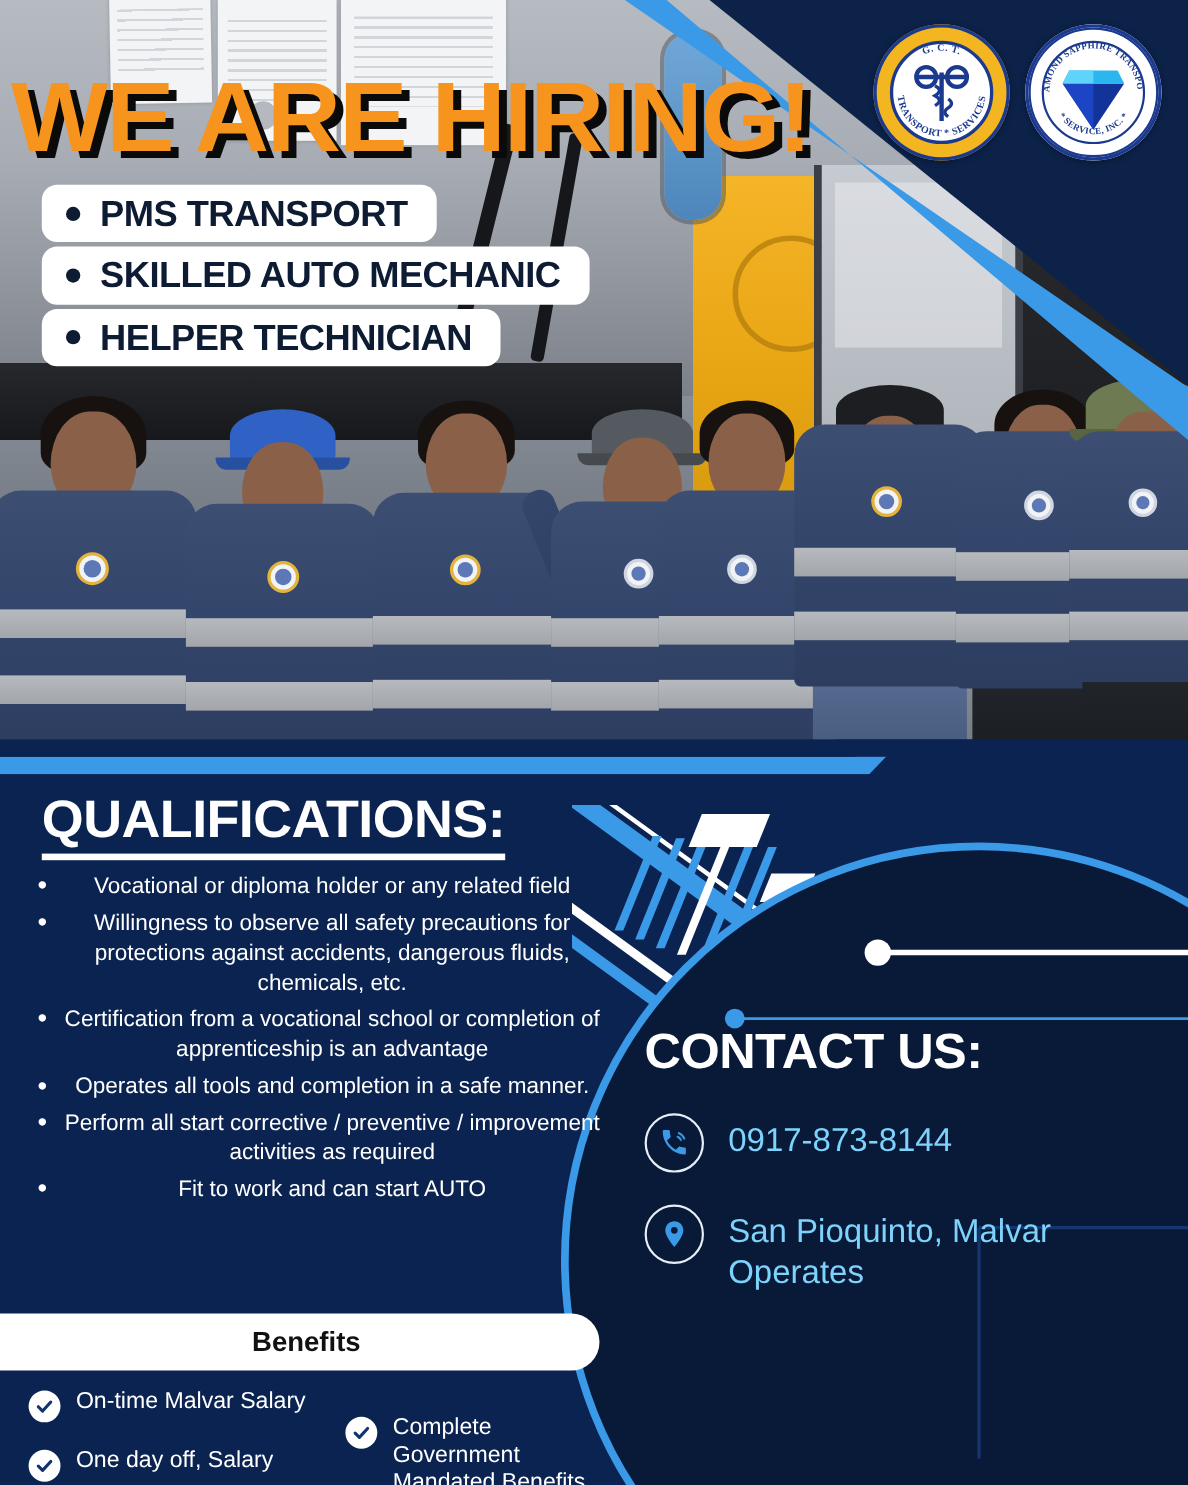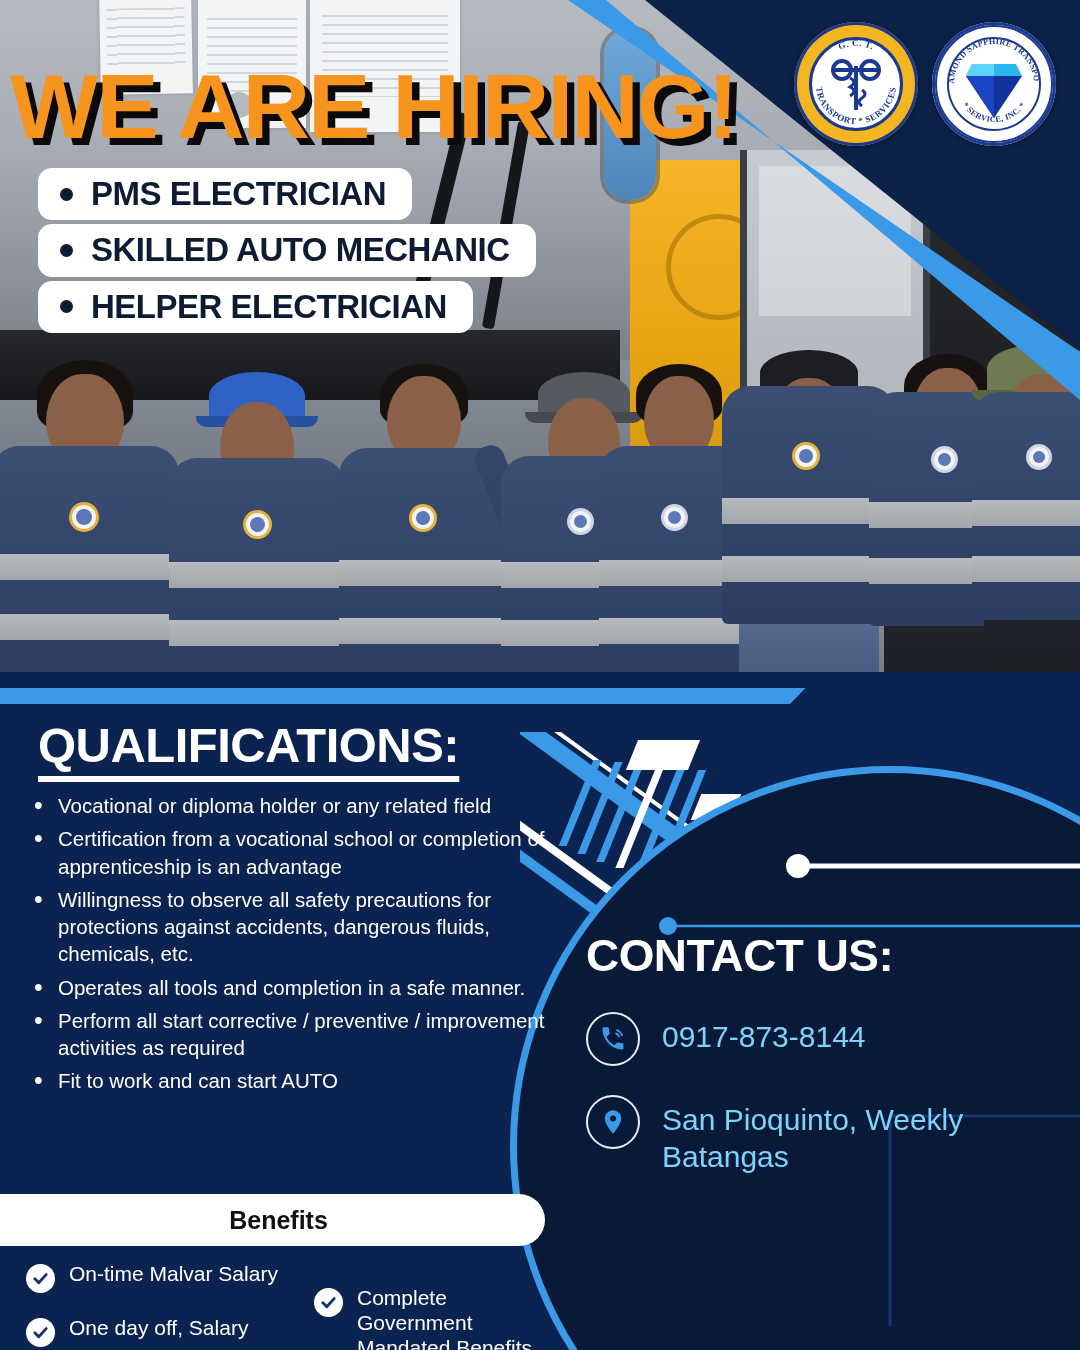--- a/index.html
+++ b/index.html
@@ -201,20 +201,21 @@
   .qual-title {
     position:absolute; left:38px; top:718px; z-index:9;
     font-size:48px; font-weight:bold; color:#fff;
     letter-spacing:-.5px;
     border-bottom:6px solid #fff; padding-bottom:3px;
     transform:scaleX(1.02); transform-origin:left center;
   }
   .qual-list {
     position:absolute; left:26px; top:792px; width:520px; z-index:9;
     list-style:none;
+    text-align:center;
   }
   .qual-list li {
     position:relative; padding-left:32px; margin-bottom:6px;
     color:#fff; font-size:20.5px; line-height:1.33;
   }
   .qual-list li:before {
     content:"\2022"; position:absolute; left:8px; top:-3px; font-size:25px; color:#fff;
   }
 
   
@@ -410,29 +411,29 @@
         </g>
       </svg>
     </div>
   </div>
 
   <div class="headline">WE ARE HIRING!</div>
 
   <div class="jobs">
     <div class="job-pill">
       <span class="job-dot"></span>
-      <span class="job-label">PMS ELECTRICIAN</span>
+      <span class="job-label">PMS TRANSPORT</span>
     </div>
     <div class="job-pill">
       <span class="job-dot"></span>
       <span class="job-label">SKILLED AUTO MECHANIC</span>
     </div>
     <div class="job-pill">
       <span class="job-dot"></span>
-      <span class="job-label">HELPER ELECTRICIAN</span>
+      <span class="job-label">HELPER TECHNICIAN</span>
     </div>
   </div>
 
   <div class="lower">
     <div class="deco">
       <div class="bar" style="left:-10px;top:6px;width:330px;height:17px;transform:rotate(36deg);transform-origin:left top;"></div>
       <div class="barw" style="left:-6px;top:-2px;width:300px;height:4px;transform:rotate(36deg);transform-origin:left top;"></div>
       <div class="barw" style="left:-34px;top:96px;width:170px;height:8px;transform:rotate(36deg);transform-origin:left top;"></div>
       <div class="bar" style="left:-46px;top:116px;width:190px;height:10px;transform:rotate(36deg);transform-origin:left top;"></div>
       <div class="bar" style="left:56px;top:60px;width:8px;height:86px;transform:skewX(-22deg);"></div>
@@ -459,22 +460,22 @@
       <polyline points="160,160 660,160 720,225 720,420" fill="none" stroke="#3b9ae8" stroke-width="2.5"></polyline>
       <circle cx="158" cy="160" r="9" fill="#3b9ae8"></circle>
       <polyline points="380,350 760,350" fill="none" stroke="#17356f" stroke-width="3"></polyline>
       <polyline points="380,350 380,560" fill="none" stroke="#17356f" stroke-width="3"></polyline>
     </svg>
   </div>
 
   <div class="qual-title">QUALIFICATIONS:</div>
   <ul class="qual-list">
     <li>Vocational or diploma holder or any related field</li>
+    <li>Willingness to observe all safety precautions for protections against accidents, dangerous fluids, chemicals, etc.</li>
     <li>Certification from a vocational school or completion of apprenticeship is an advantage</li>
-    <li>Willingness to observe all safety precautions for protections against accidents, dangerous fluids, chemicals, etc.</li>
     <li>Operates all tools and completion in a safe manner.</li>
     <li>Perform all start corrective / preventive / improvement activities as required</li>
     <li>Fit to work and can start AUTO</li>
   </ul>
 
   <div class="benefit-pill">
     <span>Benefits</span>
   </div>
   <div class="benefits">
     <div class="bn" style="left:0; top:0; width:290px;">
@@ -518,17 +519,17 @@
     </div>
 
 
     <div class="crow">
       <span class="cicon">
         <svg viewBox="0 0 24 24">
             <path d="M12 2c-3.9 0-7 3.1-7 7 0 5.2 7 13 7 13s7-7.8 7-13c0-3.9-3.1-7-7-7z"></path>
             <circle cx="12" cy="9" r="2.6" fill="#081a38"></circle>
           </svg>
       </span>
-      <span class="ctext">San Pioquinto, Weekly Batangas</span>
+      <span class="ctext">San Pioquinto, Malvar Operates</span>
     </div>
   </div>
 
 </div>
 
 </body></html>

